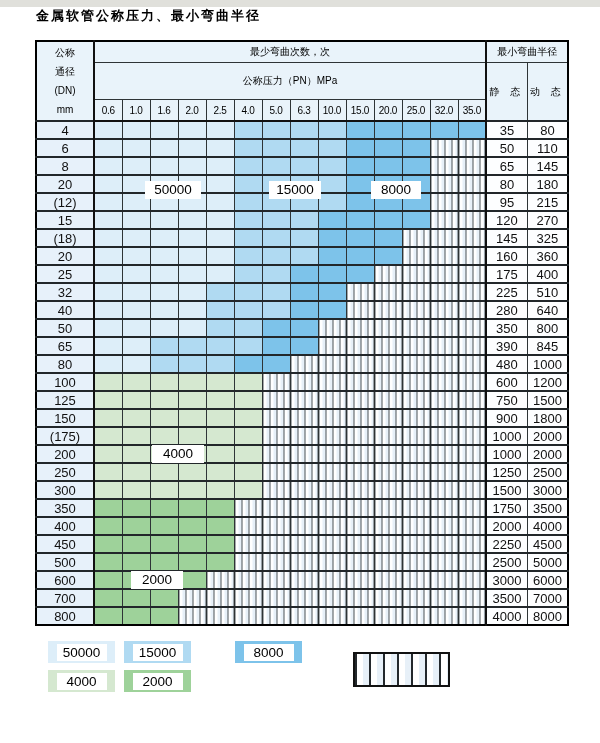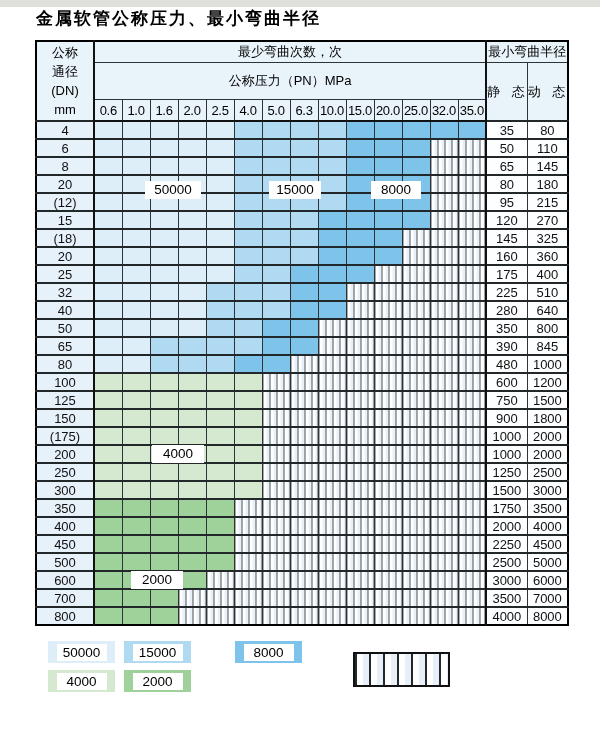--- a/index.html
+++ b/index.html
@@ -5,34 +5,34 @@
   html,body { margin:0; padding:0; }
   body {
     width:600px; height:743px; position:relative; background:#ffffff;
     font-family:"Liberation Sans", sans-serif; color:#111;
     overflow:hidden;
   }
   .top-strip { position:absolute; left:0; top:0; width:600px; height:7px; background:#e0e0db; }
   .page-title {
     position:absolute; left:36px; top:7px; margin:0;
     font-family:"Liberation Serif", serif;
-    font-size:17px; font-weight:bold; letter-spacing:2px; color:#000;
+    font-size:13px; font-weight:bold; letter-spacing:2px; color:#000;
   }
 
   .table-wrap { position:absolute; left:35px; top:40px; width:534px; }
   table.spec { border-collapse:collapse; table-layout:fixed; width:532px; border:2px solid #000; }
   col.w-dn { width:58px; }
   col.w-p  { width:28px; }
   col.w-sd { width:41px; }
 
   .spec th, .spec td {
     border:1px solid #2e3436; padding:0; text-align:center; vertical-align:middle;
     font-weight:normal; overflow:hidden; white-space:nowrap;
   }
-  .spec thead th { background:#e9f3fa; font-size:13px; color:#000; }
+  .spec thead th { background:#e9f3fa; font-size:10px; color:#000; }
   .hrow1 th { height:20px; }
   .hrow2 th { height:36px; }
   .hrow3 th { height:20px; }
   th.corner { background:#e7f1fa; font-size:13px; line-height:19px; border-right:2px solid #111; }
   th.h-right { border-left:2px solid #111; }
   th.h-static, th.h-dyn { border-left:2px solid #111; letter-spacing:4px; }
   th.h-dyn { border-left:1px solid #2e3436; }
   th.ph { font-size:11.5px; letter-spacing:-0.3px; }
   .spec thead tr.hrow3 th { border-bottom:2px solid #111; }
 

